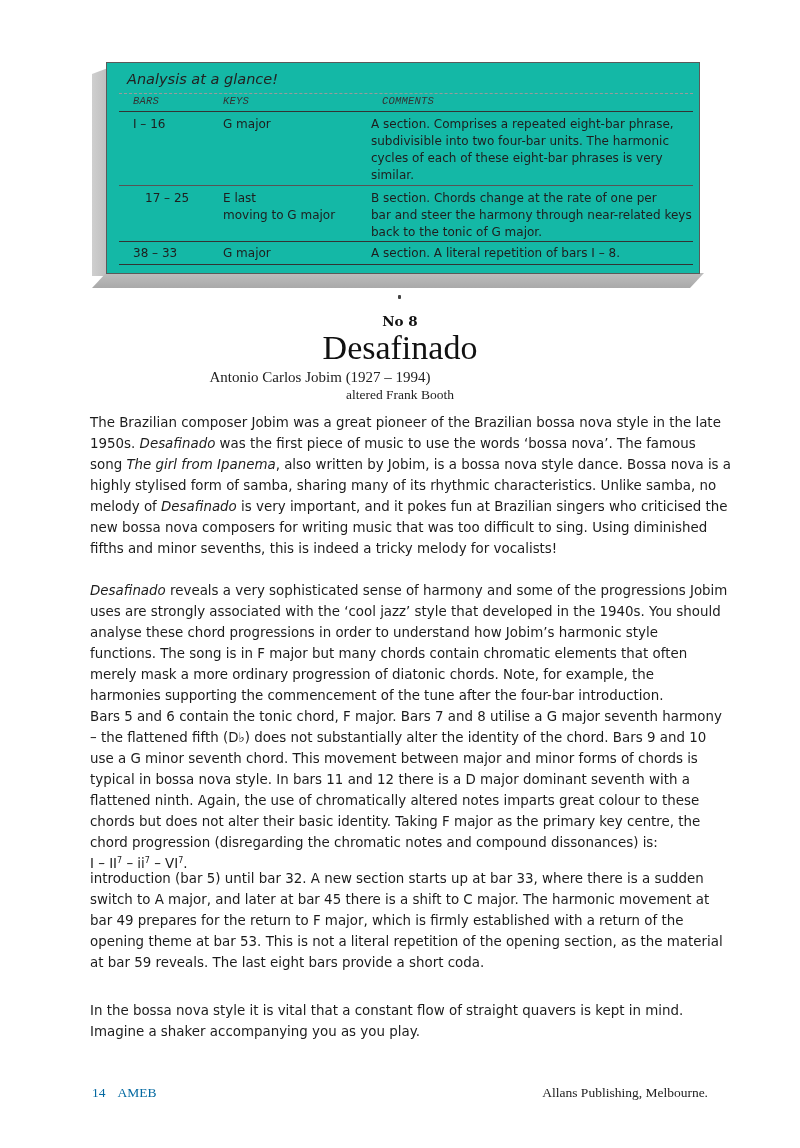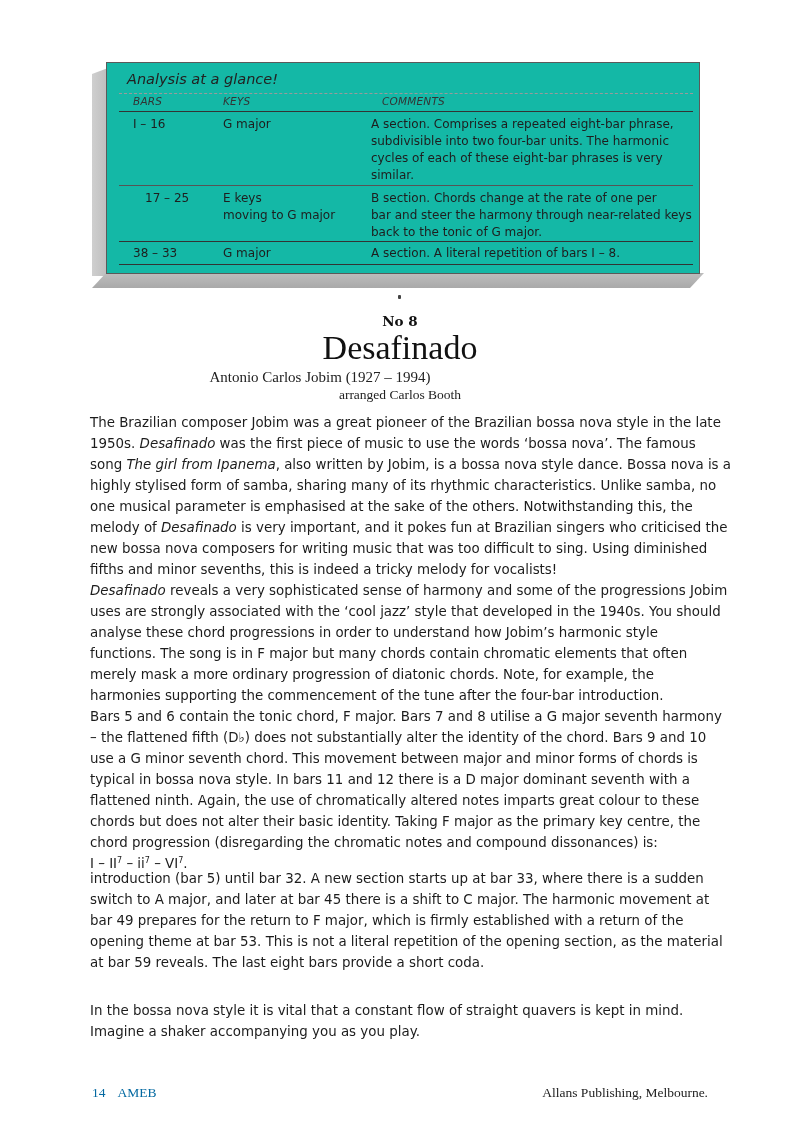--- a/index.html
+++ b/index.html
@@ -21,21 +21,21 @@
   .box {
     position: absolute; left: 106px; top: 62px; width: 592px; height: 210px;
     border: 1.5px solid #5a5a5a; background: #14b8a6;
   }
   .box-title {
     position: absolute; left: 20px; top: 8px; font-size: 14.5px; font-style: italic;
     font-family: "DejaVu Sans", sans-serif; color: #222;
   }
   .rule { position: absolute; left: 12px; right: 6px; height: 0; border-top: 1px solid #333; }
   .rule.dotted { border-top: 1px dashed #9a9a9a; }
-  .hdr { position: absolute; top: 32px; font-size: 10.5px; font-style: italic; color: #333; letter-spacing: 0.2px; }
+  .hdr { position: absolute; top: 32px; font-size: 10.5px; font-style: italic; color: #333; letter-spacing: 0.2px; font-family: Liberation Mono, monospace; }
   .cell { position: absolute; font-size: 12px; line-height: 17px; color: #1e1e1e; }
   .c-bars { left: 26px; }
   .c-keys { left: 116px; }
   .c-comm { left: 264px; width: 325px; }
 
   
   .dot { position: absolute; left: 398px; top: 295px; width: 3px; height: 4px; background: #444; border-radius: 1px; }
   .no { position: absolute; left: 0; width: 800px; top: 313px; text-align: center; font-family: "DejaVu Serif", serif; font-weight: bold; font-size: 13.5px; color:#111; }
   .title { position: absolute; left: 0; width: 800px; top: 329px; text-align: center; font-family: "Liberation Serif", serif; font-size: 34px; color:#111; }
   .composer { position: absolute; left: 0; width: 640px; top: 369px; text-align: center; font-family: "Liberation Serif", serif; font-size: 15px; color:#222; }
@@ -78,21 +78,21 @@
       <div>subdivisible into two four-bar units. The harmonic</div>
       <div>cycles of each of these eight-bar phrases is very</div>
       <div>similar.</div>
     </div>
   </div>
   <div class="rule" style="top:122px; border-top-color:#555;"></div>
 
   <div>
     <div class="cell c-bars" style="top:127px;margin-left:12px;">17 – 25</div>
     <div class="cell c-keys" style="top:127px;">
-      <div>E keys</div>
+      <div>E last</div>
       <div>moving to G major</div>
     </div>
     <div class="cell c-comm" style="top:127px;">
       <div>B section. Chords change at the rate of one per</div>
       <div>bar and steer the harmony through near-related keys</div>
       <div>back to the tonic of G major.</div>
     </div>
   </div>
   <div class="rule" style="top:178px;"></div>
 
@@ -105,28 +105,27 @@
       <div>A section. A literal repetition of bars I – 8.</div>
     </div>
   </div>
   <div class="rule" style="top:201px;"></div>
 </div>
 
 <div class="dot"></div>
 <div class="no">No 8</div>
 <div class="title">Desafinado</div>
 <div class="composer">Antonio Carlos Jobim (1927 – 1994)</div>
-<div class="arranger">arranged Carlos Booth</div>
+<div class="arranger">altered Frank Booth</div>
 
 <div class="body p1">
     <span class="line">The Brazilian composer Jobim was a great pioneer of the Brazilian bossa nova style in the late</span>
     <span class="line">1950s. <i>Desafinado</i> was the first piece of music to use the words ‘bossa nova’. The famous</span>
     <span class="line">song <i>The girl from Ipanema</i>, also written by Jobim, is a bossa nova style dance. Bossa nova is a</span>
     <span class="line">highly stylised form of samba, sharing many of its rhythmic characteristics. Unlike samba, no</span>
-    <span class="line">one musical parameter is emphasised at the sake of the others. Notwithstanding this, the</span>
     <span class="line">melody of <i>Desafinado</i> is very important, and it pokes fun at Brazilian singers who criticised the</span>
     <span class="line">new bossa nova composers for writing music that was too difficult to sing. Using diminished</span>
     <span class="line">fifths and minor sevenths, this is indeed a tricky melody for vocalists!</span>
   </div>
 <div class="body p2">
     <span class="line"><i>Desafinado</i> reveals a very sophisticated sense of harmony and some of the progressions Jobim</span>
     <span class="line">uses are strongly associated with the ‘cool jazz’ style that developed in the 1940s. You should</span>
     <span class="line">analyse these chord progressions in order to understand how Jobim’s harmonic style</span>
     <span class="line">functions. The song is in F major but many chords contain chromatic elements that often</span>
     <span class="line">merely mask a more ordinary progression of diatonic chords. Note, for example, the</span>

